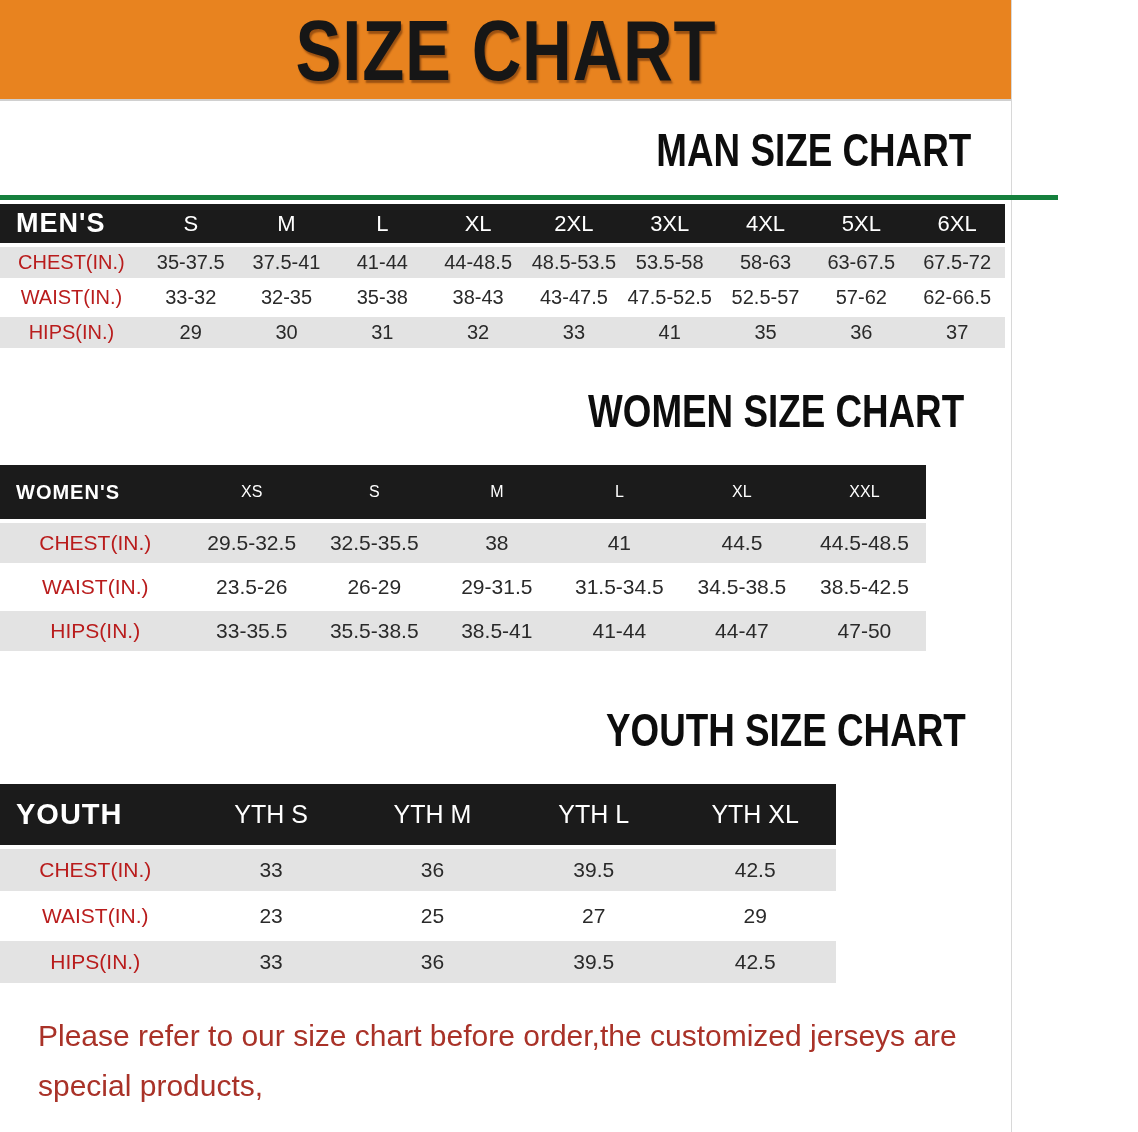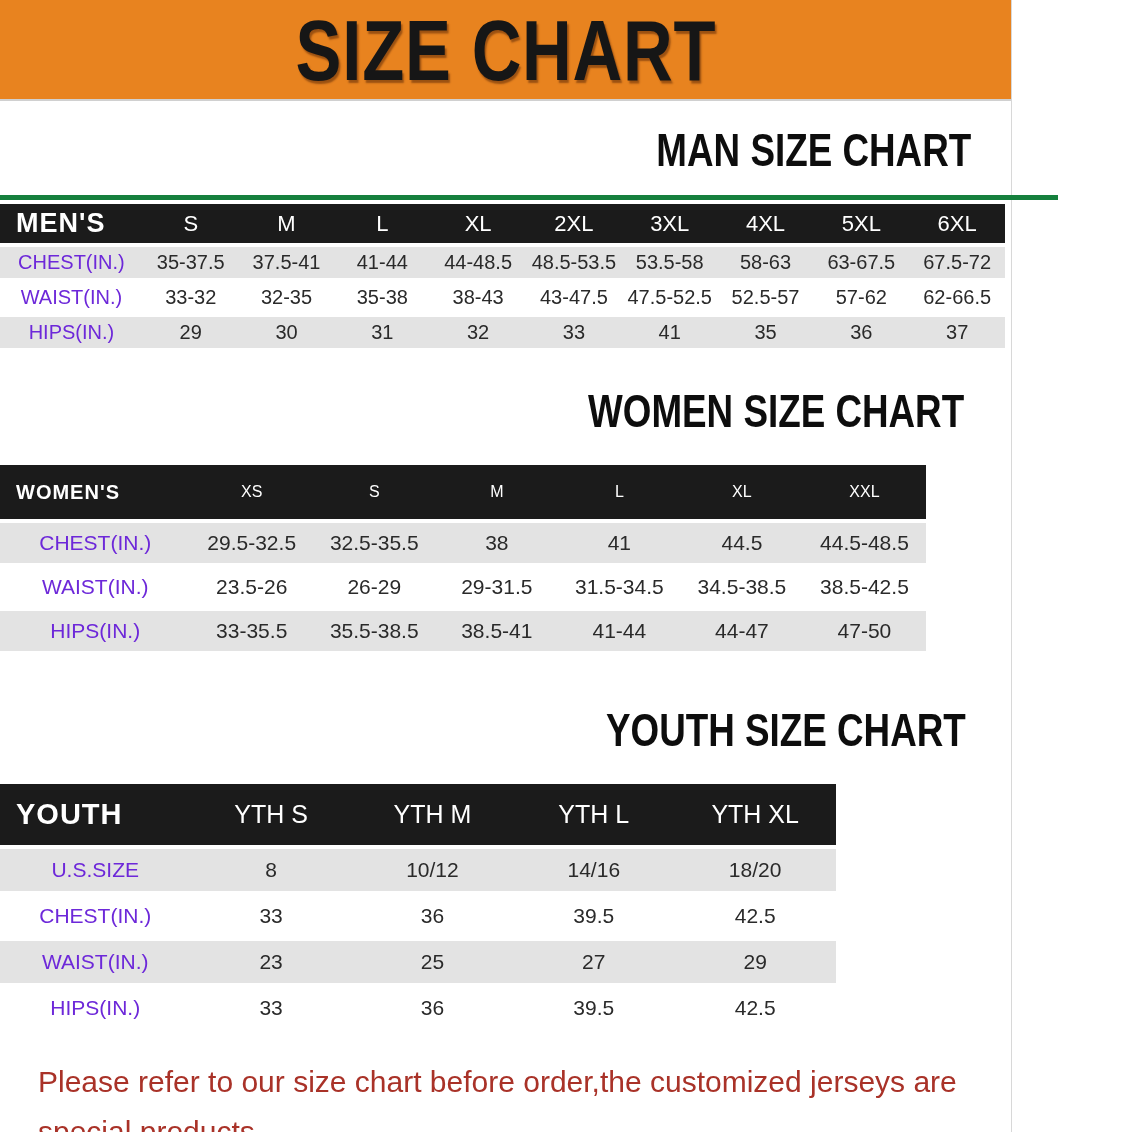--- a/index.html
+++ b/index.html
@@ -64,21 +64,21 @@
     font-weight: bold;
     letter-spacing: 1px;
   }
   thead th.spacer, tbody td.spacer { background: transparent; }
   tbody td {
     text-align: center; vertical-align: middle;
     color: #2a2a2a;
   }
   tbody tr:nth-child(odd) td { background: #e3e3e3; }
   tbody tr:nth-child(odd) td.spacer { background: transparent; }
-  tbody td.label { color: #6d28d9; margin-left: 32px; }
+  tbody td.label { color: #b91c1c; margin-left: 32px; }
 
   .t-men { margin-top: 22px; border-top: 5px solid #15803d; }
   .t-men thead th { height: 39px; font-size: 22px; }
   .t-men thead th.label { font-size: 27px; }
   .t-men tbody td { height: 31px; font-size: 20px; }
   .t-men .label  { width: 13.5%; }
   .t-men .spacer { width: 5%; }
 
   .t-women { margin-top: 27px; }
   .t-women thead th { height: 54px; font-size: 16px; }
@@ -233,28 +233,20 @@
           <th class="label">YOUTH</th>
           <th>YTH S</th>
           <th>YTH M</th>
           <th>YTH L</th>
           <th>YTH XL</th>
           <th class="spacer"></th>
         </tr>
       </thead>
       <tbody>
         <tr>
-          <td class="label">U.S.SIZE</td>
-          <td>8</td>
-          <td>10/12</td>
-          <td>14/16</td>
-          <td>18/20</td>
-          <td class="spacer"></td>
-        </tr>
-        <tr>
           <td class="label">CHEST(IN.)</td>
           <td>33</td>
           <td>36</td>
           <td>39.5</td>
           <td>42.5</td>
           <td class="spacer"></td>
         </tr>
         <tr>
           <td class="label">WAIST(IN.)</td>
           <td>23</td>

